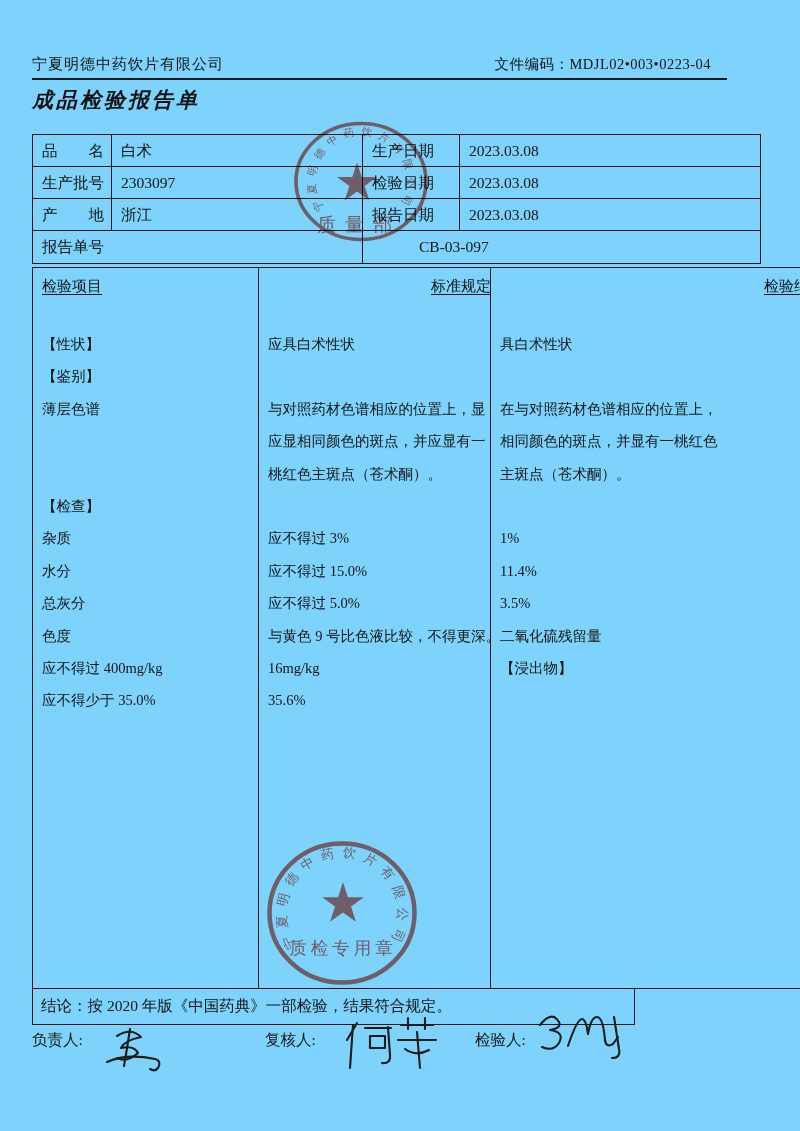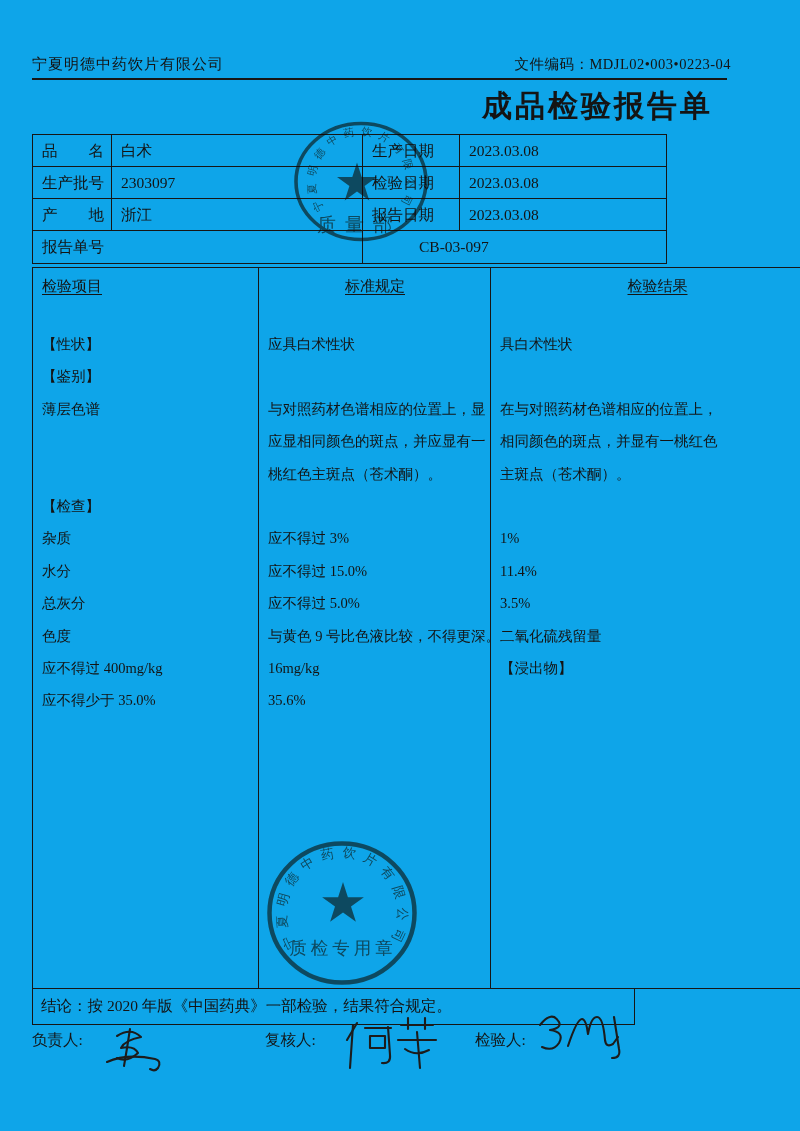--- a/index.html
+++ b/index.html
@@ -2,52 +2,52 @@
 <html><head>
 <meta charset="utf-8">
 <style>
   * { margin:0; padding:0; box-sizing:border-box; }
   html,body { background:#ffffff; }
   body {
     width:800px; height:1131px; position:relative; overflow:hidden;
     font-family:"Liberation Serif","DejaVu Serif",serif;
     color:#141414;
   }
-  .page { position:absolute; inset:0; background:#0ea5e9; }
+  .page { position:absolute; inset:0; background:#7dd3fc; }
 
   
   .hdr-company { position:absolute; left:32px; top:55px; font-size:15px;
     font-family:"Liberation Sans","DejaVu Sans",sans-serif; letter-spacing:1px; }
-  .hdr-code { position:absolute; right:69px; top:55px; font-size:14.5px; letter-spacing:.5px;margin-left:26px; }
+  .hdr-code { position:absolute; right:89px; top:55px; font-size:14.5px; letter-spacing:.5px;margin-left:26px; }
   .hdr-rule { position:absolute; left:32px; top:78px; width:695px; height:2px; background:#161616; }
-  .doc-title { position:absolute; left:32px; top:86px; width:681px; text-align:right;
-    font-size:30px; font-weight:bold; letter-spacing:3px;
-    font-family:"Liberation Sans","DejaVu Sans",sans-serif; }
-
-  
-  .info-table { position:absolute; left:32px; top:134px; width:635px;
+  .doc-title { position:absolute; left:32px; top:86px; width:681px; text-align:left;
+    font-size:21px; font-weight:bold; letter-spacing:3px;
+    font-family:"Liberation Sans","DejaVu Sans",sans-serif;font-style:italic; }
+
+  
+  .info-table { position:absolute; left:32px; top:134px; width:729px;
     border:1.5px solid #161616; display:grid;
     grid-template-columns:79px 251px 97px 1fr; grid-auto-rows:32px;
     font-size:15.5px; }
   .info-table > div { line-height:31px; padding-left:9px; white-space:nowrap; overflow:visible; }
   .br { border-right:1px solid #161616; }
   .bb { border-bottom:1px solid #161616; }
   .span2a { grid-column:1 / 3; }
   .span2b { grid-column:3 / 5; padding-left:56px !important; }
 
   
   .main-table { position:absolute; left:32px; top:267px; width:793px; height:722px;
     border:1.5px solid #161616; display:grid;
     grid-template-columns:226px 232px 1fr;
     grid-template-rows:60px repeat(12,32.4px);
     font-size:14.5px; }
   .vline { position:absolute; top:0; bottom:0; width:1px; background:#161616; }
   .vline.v1 { left:225px; } .vline.v2 { left:457px; }
   .mt-h { padding-top:9px; text-decoration:underline; text-underline-offset:3px; font-size:15px; }
-  .mt-h.left { padding-left:9px; } .mt-h.ctr { text-align:center;font-family:Liberation Mono, monospace; }
+  .mt-h.left { padding-left:9px; } .mt-h.ctr { text-align:right;font-family:Liberation Mono, monospace; }
   .mt-c { line-height:32.4px; padding-left:9px; white-space:nowrap; overflow:visible; }
 
   
   .conclusion { position:absolute; left:32px; top:988px; width:603px; height:37px;
     border:1.5px solid #161616; font-size:15.5px; line-height:34px; padding-left:8px;
     white-space:nowrap; }
   .sig-label { position:absolute; top:1030px; font-size:15.5px; }
   .sig-l1 { left:32px; } .sig-l2 { left:265px; } .sig-l3 { left:475px; }
   .sig-svg { position:absolute; }
   .sig-s1 { left:95px;  top:1020px; }

